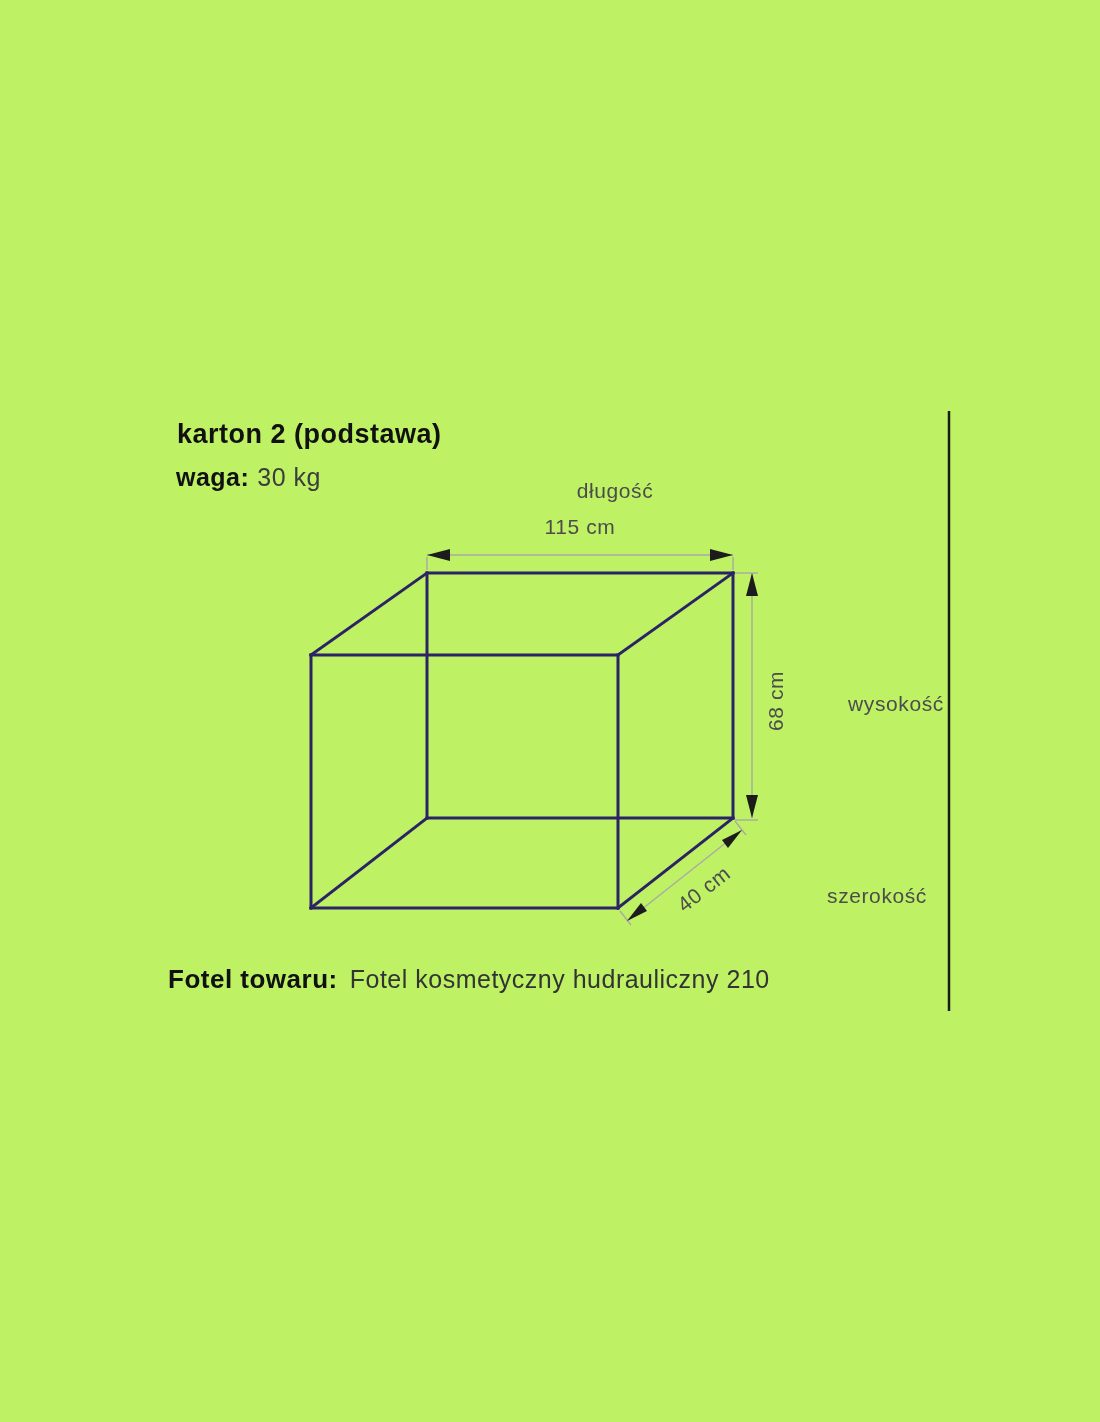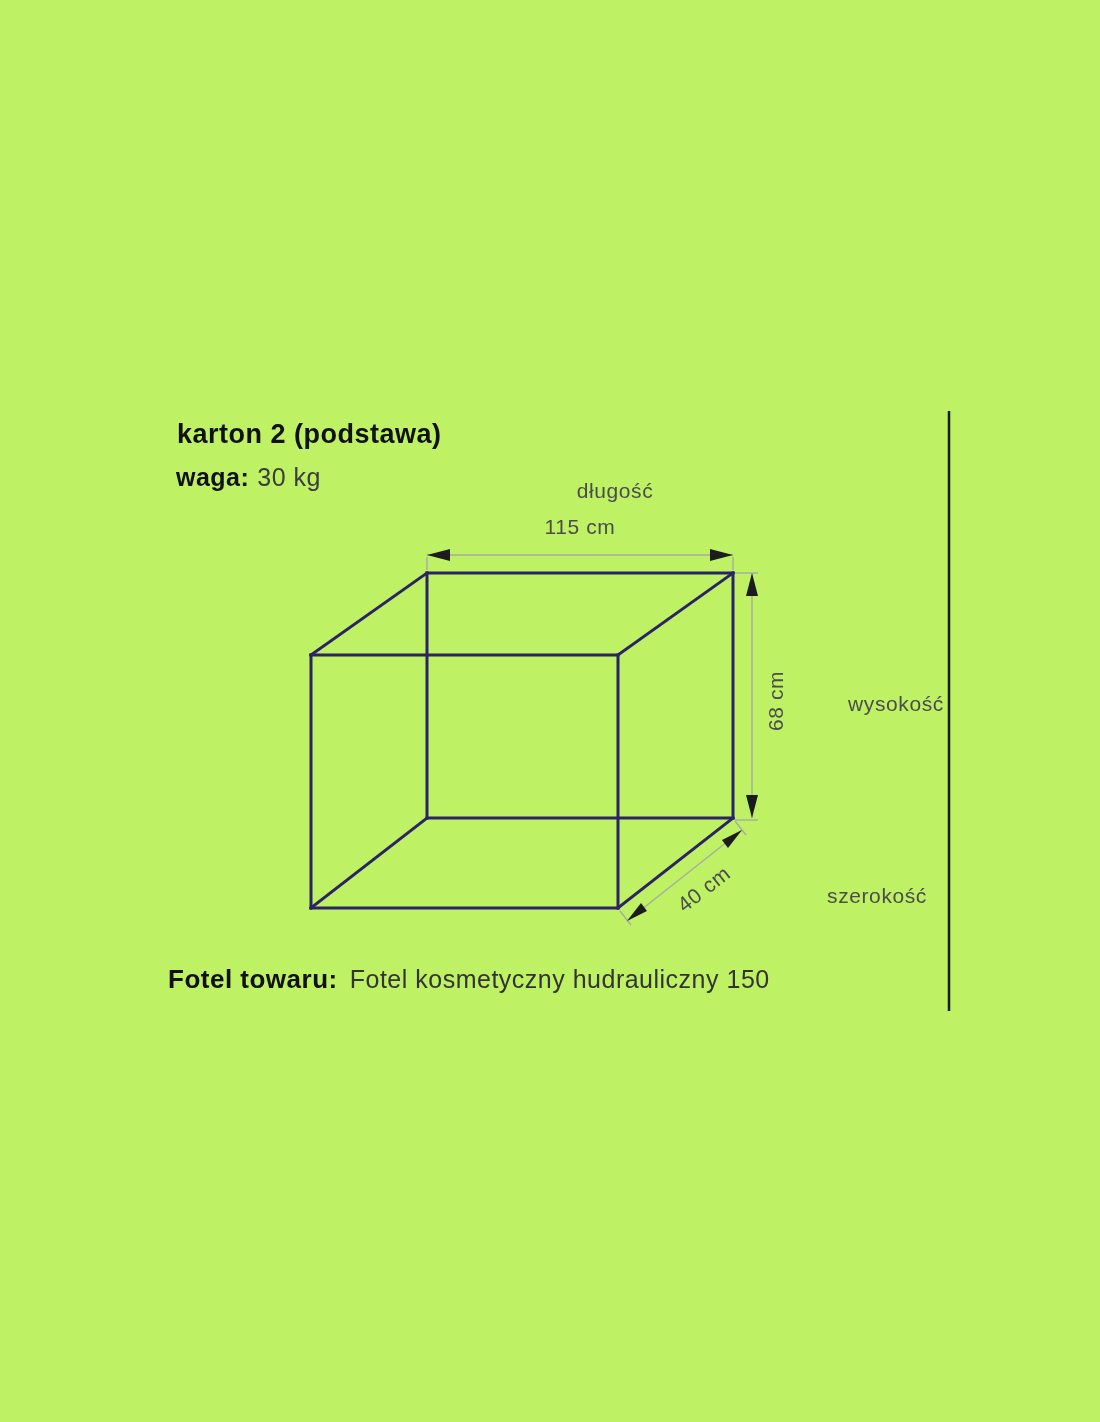--- a/index.html
+++ b/index.html
@@ -141,16 +141,16 @@
   </div>
 
   <div class="dim-label lbl-dlugosc">długość</div>
   <div class="dim-label lbl-115cm">115 cm</div>
   <div class="dim-label lbl-68cm">68 cm</div>
   <div class="dim-label lbl-wysokosc">wysokość</div>
   <div class="dim-label lbl-40cm">40 cm</div>
   <div class="dim-label lbl-szerokosc">szerokość</div>
 
   <div class="footer-row">
-    <span class="footer-label">Fotel towaru:</span><span class="footer-value">Fotel kosmetyczny hudrauliczny 150</span>
+    <span class="footer-label">Fotel towaru:</span><span class="footer-value">Fotel kosmetyczny hudrauliczny 210</span>
   </div>
 
 </div>
 
 </body></html>

